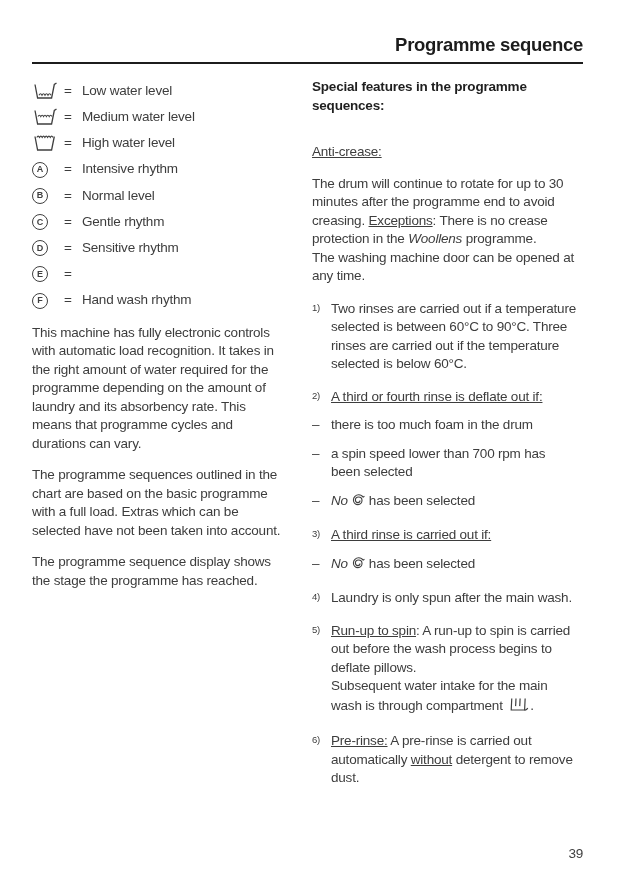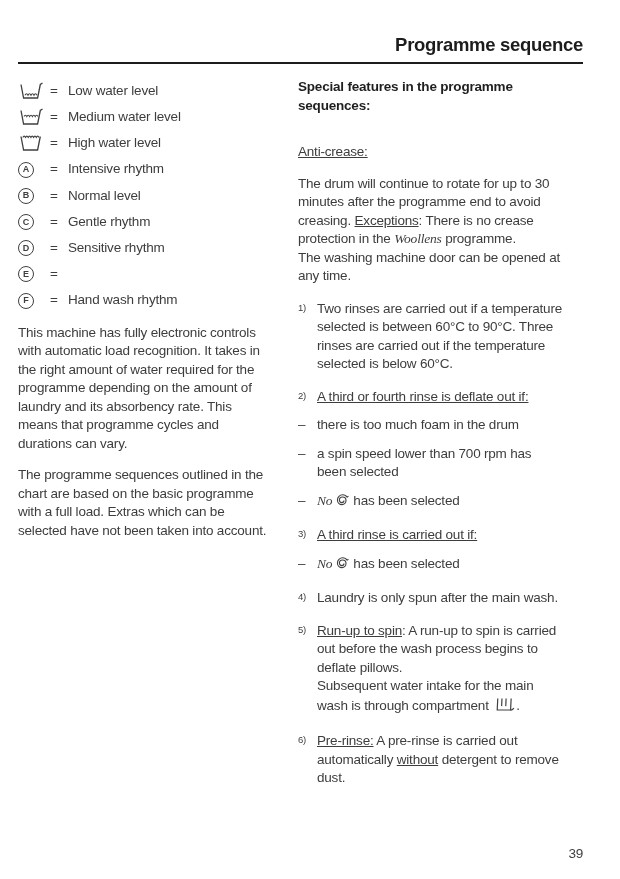--- a/index.html
+++ b/index.html
@@ -31,21 +31,21 @@
     letter-spacing: 6px;
     color: transparent;
     -webkit-text-stroke: 1.5px #cdcdcd;
     white-space: nowrap;
     z-index: 0;
     pointer-events: none;
   }
   .content {
     position: relative;
     z-index: 1;
-    padding: 33px 37px 0 18px;
+    padding: 33px 37px 0 32px;
   }
   .page-title {
     text-align: right;
     font-size: 18.5px;
     line-height: 23px;
     font-weight: bold;
     color: #1c1c1c;
     letter-spacing: -0.3px;
     white-space: nowrap;
   }
@@ -93,21 +93,21 @@
   p.para { margin: 13px 0 0 0; }
   .col-left p.para:first-of-type { margin-top: 10px; }
 
   
   .rc-heading {
     font-weight: bold;
     color: #1f1f1f;
   }
   .sub-heading { margin-top: 28px; }
   .u  { text-decoration: underline; }
-  .i  { font-style: italic; font-family: Liberation Serif, serif; }
+  .i  { font-style: italic; }
   .nowrap { white-space: nowrap; }
 
   .note { display: flex; margin-top: 14px; }
   .bullet { display: flex; margin-top: 10px; }
   .marker {
     width: 19px;
     flex: none;
     font-size: 9.5px;
     line-height: 14px;
     padding-top: 1px;
@@ -223,20 +223,21 @@
               <span class="circ">F</span>
             </span>
             <span class="legend-eq">=</span>
             <span class="legend-label">Hand wash rhythm</span>
           </div>
 
         </div>
 
         <p class="para">This machine has fully electronic controls with automatic load recognition. It takes in the right amount of water required for the programme depending on the amount of laundry and its absorbency rate. This means that programme cycles and durations can vary.</p>
         <p class="para">The programme sequences outlined in the chart are based on the basic programme with a full load. Extras which can be selected have not been taken into account.</p>
+        <p class="para">The programme sequence display shows the stage the programme has reached.</p>
 
       </div>
 
       <div class="col-right">
 
         <div class="rc-heading">Special features in the programme sequences:</div>
 
         <div class="sub-heading">
           <span class="u">Anti-crease:</span>
         </div>

